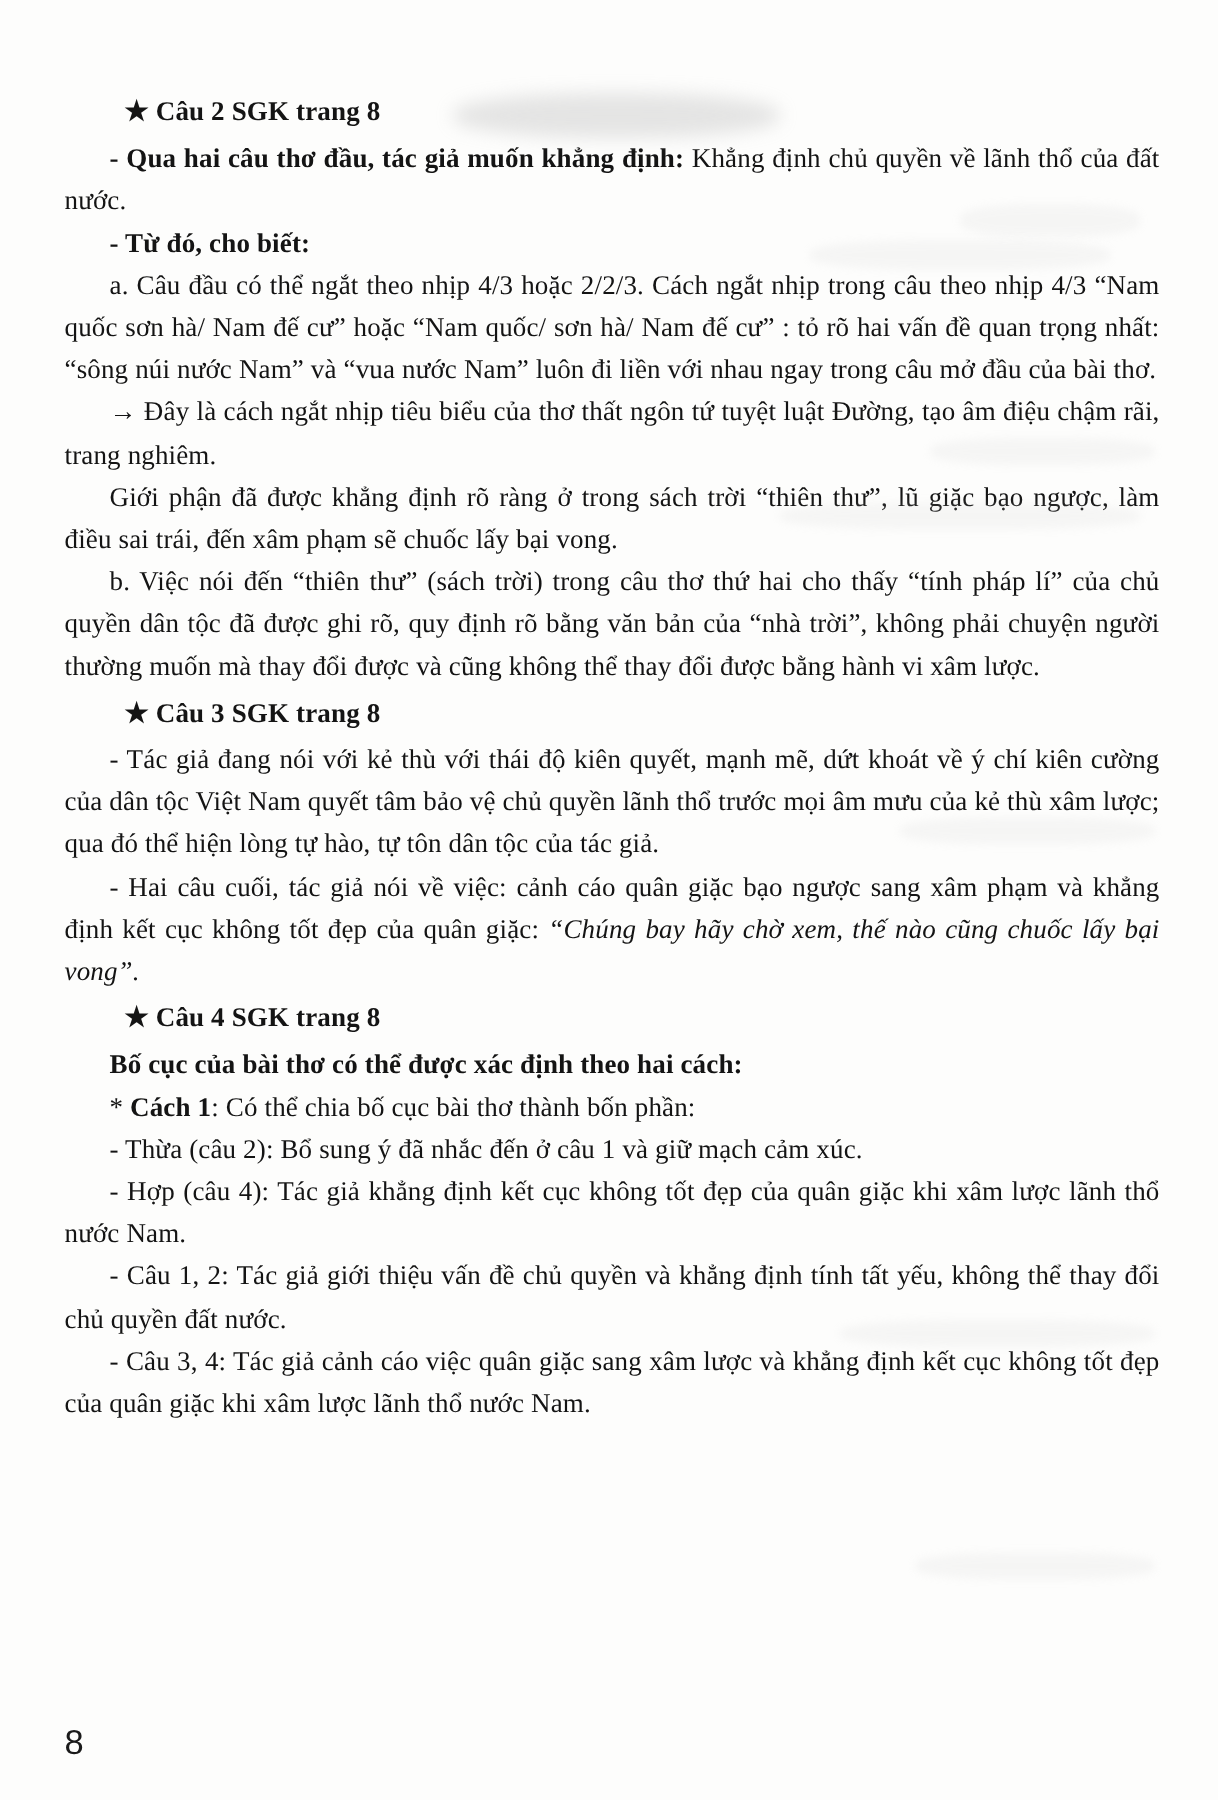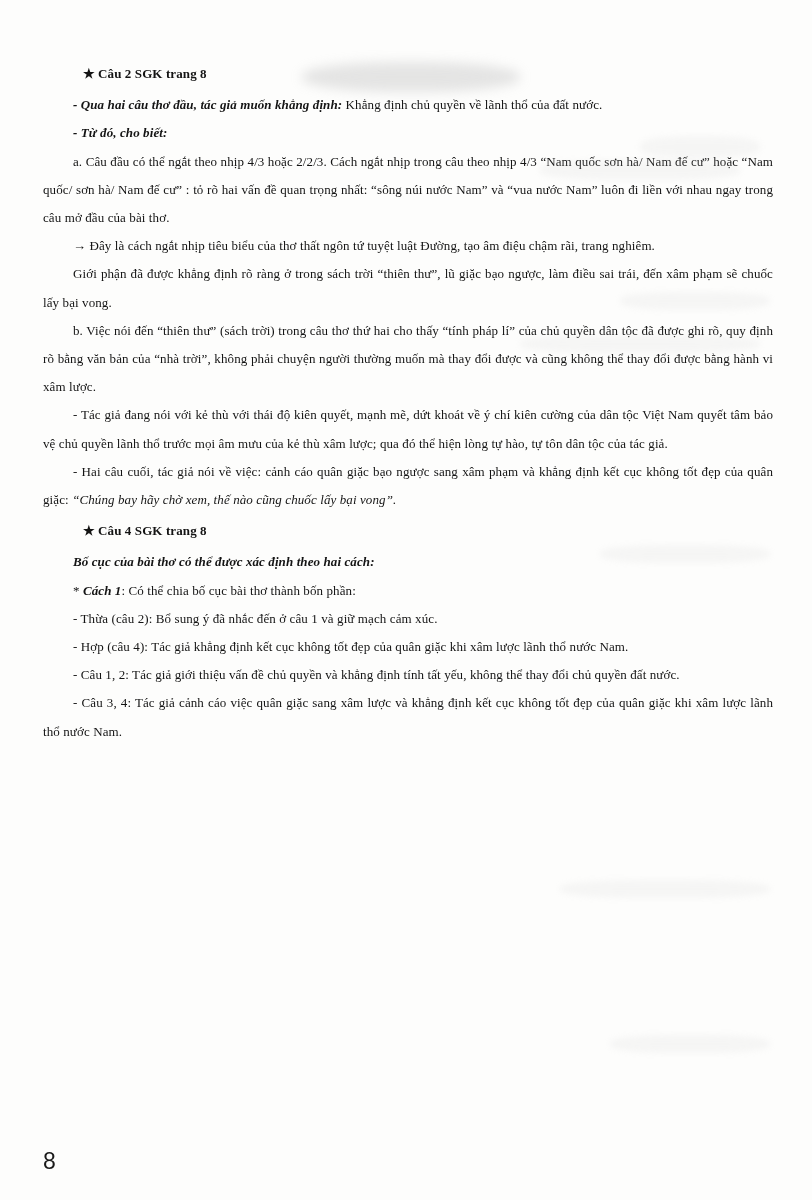--- a/index.html
+++ b/index.html
@@ -12,36 +12,36 @@
     font-family: "Liberation Serif", serif;
     color: #141414;
   }
   .page {
     position: absolute; top: 0; left: 0;
     width: 812px; height: 1200px;
     padding: 57px 39px 0 43px;
   }
   .doc-body p {
     margin: 0;
-    font-size: 13px;
+    font-size: 18px;
     line-height: 28.2px;
     text-align: justify;
     text-indent: 30px;
     letter-spacing: 0.1px;
   }
   .doc-body p.heading {
     text-align: left;
     text-indent: 40px;
     font-weight: 700;
     margin: 3px 0 3px 0;
   }
   .s-normal { font-weight: 400; font-style: normal; }
   .s-bold { font-weight: 700; }
   .s-italic { font-style: italic; }
-  .s-bold-italic { font-weight: 700; font-style: italic; }
+  .s-bold-italic { font-weight: 700; }
   .page-number {
     position: absolute;
     left: 43px; top: 1148px;
     font-family: "Liberation Sans", sans-serif;
     font-size: 23px;
     color: #1a1a1a;
   }
   
   .smudge {
     position: absolute;
@@ -65,20 +65,21 @@
 
 <div class="page">
   <div class="doc-body">
       <p class="heading"><span class="s-bold">★ Câu 2 SGK trang 8</span></p>
       <p class="paragraph"><span class="s-bold-italic">- Qua hai câu thơ đầu, tác giả muốn khẳng định: </span><span class="s-normal">Khẳng định chủ quyền về lãnh thổ của đất nước.</span></p>
       <p class="paragraph"><span class="s-bold-italic">- Từ đó, cho biết:</span></p>
       <p class="paragraph"><span class="s-normal">a. Câu đầu có thể ngắt theo nhịp 4/3 hoặc 2/2/3. Cách ngắt nhịp trong câu theo nhịp 4/3 “Nam quốc sơn hà/ Nam đế cư” hoặc “Nam quốc/ sơn hà/ Nam đế cư” : tỏ rõ hai vấn đề quan trọng nhất: “sông núi nước Nam” và “vua nước Nam” luôn đi liền với nhau ngay trong câu mở đầu của bài thơ.</span></p>
       <p class="paragraph"><span class="s-normal">→ Đây là cách ngắt nhịp tiêu biểu của thơ thất ngôn tứ tuyệt luật Đường, tạo âm điệu chậm rãi, trang nghiêm.</span></p>
       <p class="paragraph"><span class="s-normal">Giới phận đã được khẳng định rõ ràng ở trong sách trời “thiên thư”, lũ giặc bạo ngược, làm điều sai trái, đến xâm phạm sẽ chuốc lấy bại vong.</span></p>
       <p class="paragraph"><span class="s-normal">b. Việc nói đến “thiên thư” (sách trời) trong câu thơ thứ hai cho thấy “tính pháp lí” của chủ quyền dân tộc đã được ghi rõ, quy định rõ bằng văn bản của “nhà trời”, không phải chuyện người thường muốn mà thay đổi được và cũng không thể thay đổi được bằng hành vi xâm lược.</span></p>
+      <p class="heading"><span class="s-bold">★ Câu 3 SGK trang 8</span></p>
       <p class="paragraph"><span class="s-normal">- Tác giả đang nói với kẻ thù với thái độ kiên quyết, mạnh mẽ, dứt khoát về ý chí kiên cường của dân tộc Việt Nam quyết tâm bảo vệ chủ quyền lãnh thổ trước mọi âm mưu của kẻ thù xâm lược; qua đó thể hiện lòng tự hào, tự tôn dân tộc của tác giả.</span></p>
       <p class="paragraph"><span class="s-normal">- Hai câu cuối, tác giả nói về việc: cảnh cáo quân giặc bạo ngược sang xâm phạm và khẳng định kết cục không tốt đẹp của quân giặc: </span><span class="s-italic">“Chúng bay hãy chờ xem, thế nào cũng chuốc lấy bại vong”.</span></p>
       <p class="heading"><span class="s-bold">★ Câu 4 SGK trang 8</span></p>
       <p class="paragraph"><span class="s-bold-italic">Bố cục của bài thơ có thể được xác định theo hai cách:</span></p>
       <p class="paragraph"><span class="s-normal">* </span><span class="s-bold-italic">Cách 1</span><span class="s-normal">: Có thể chia bố cục bài thơ thành bốn phần:</span></p>
       <p class="paragraph"><span class="s-normal">- Thừa (câu 2): Bổ sung ý đã nhắc đến ở câu 1 và giữ mạch cảm xúc.</span></p>
       <p class="paragraph"><span class="s-normal">- Hợp (câu 4): Tác giả khẳng định kết cục không tốt đẹp của quân giặc khi xâm lược lãnh thổ nước Nam.</span></p>
       <p class="paragraph"><span class="s-normal">- Câu 1, 2: Tác giả giới thiệu vấn đề chủ quyền và khẳng định tính tất yếu, không thể thay đổi chủ quyền đất nước.</span></p>
       <p class="paragraph"><span class="s-normal">- Câu 3, 4: Tác giả cảnh cáo việc quân giặc sang xâm lược và khẳng định kết cục không tốt đẹp của quân giặc khi xâm lược lãnh thổ nước Nam.</span></p>
     </div>

